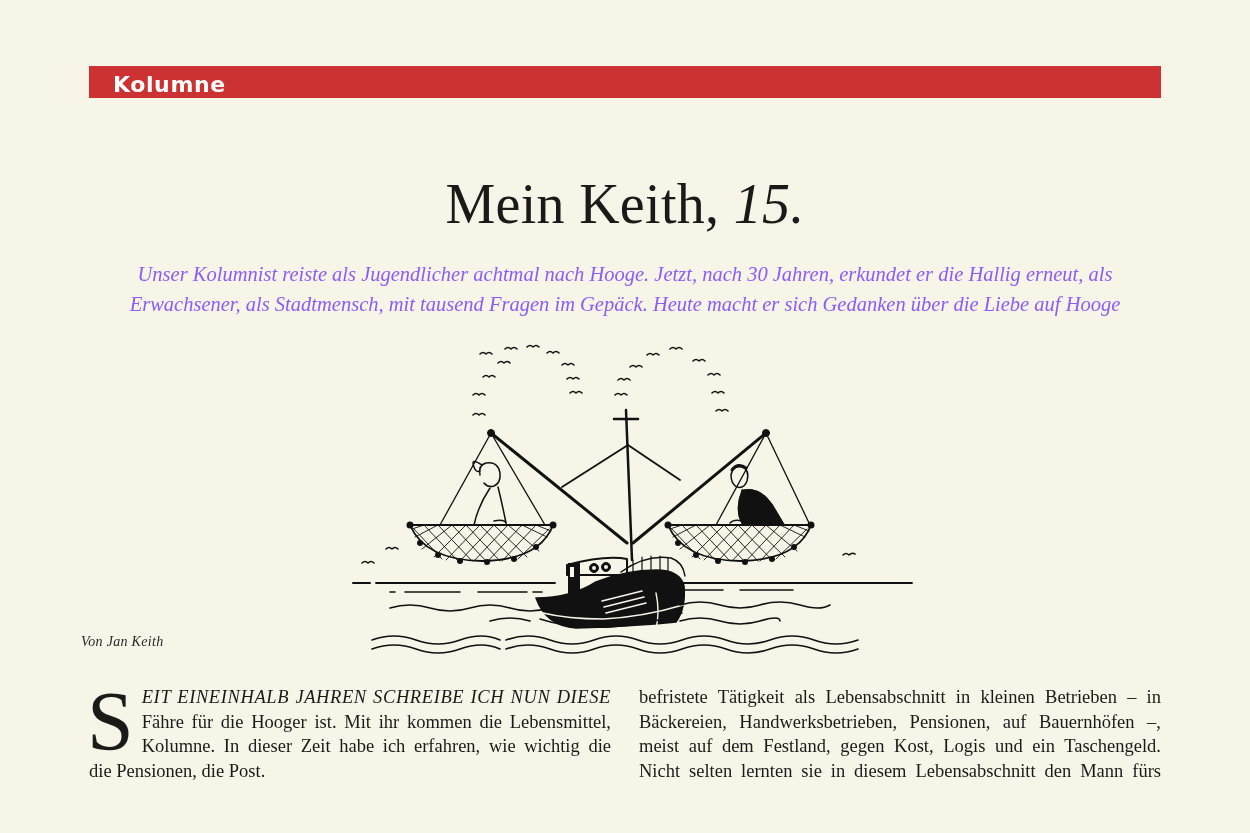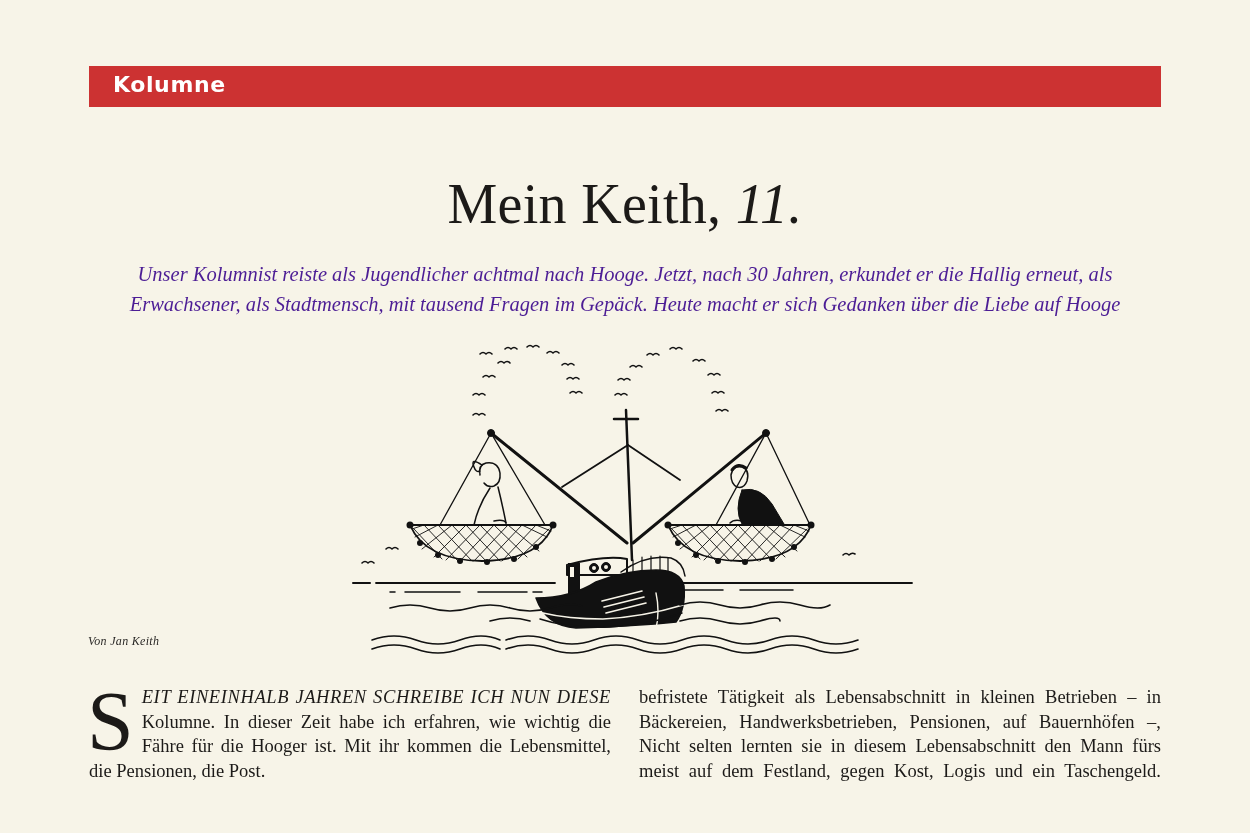--- a/index.html
+++ b/index.html
@@ -4,45 +4,45 @@
 <style>
   html, body { margin:0; padding:0; }
   body {
     width:1250px; height:833px; overflow:hidden;
     background:#f7f4e8;
     color:#1c1a18;
     font-family:"DejaVu Serif", serif;
     position:relative;
   }
   .banner {
-    position:absolute; left:89px; top:66px; width:1072px; height:41px;
+    position:absolute; left:89px; top:66px; width:1072px; height:32px;
     background:#cc3232;
   }
   .banner-label {
     position:absolute; left:24px; top:6px;
     font-family:"DejaVu Sans", sans-serif;
     font-weight:bold; font-size:22px; letter-spacing:0.6px;
     color:#ffffff;
   }
   .title {
     position:absolute; left:0; top:172px; width:1250px; text-align:center;
     font-family:"Liberation Serif", serif;
     font-size:56px; font-weight:normal; color:#1c1a18; letter-spacing:0.3px;
   }
   .title .num { font-style:italic; }
   .subtitle {
     position:absolute; left:89px; top:259px; width:1072px; text-align:center;
     font-family:"Liberation Serif", serif; font-style:italic;
-    font-size:20.5px; line-height:30px; color:#4c1d95;
+    font-size:20.5px; line-height:30px; color:#8b5cf6;
   }
   .illus { position:absolute; left:350px; top:335px; width:565px; height:320px; }
   .byline {
-    position:absolute; left:88px; top:634px;
+    position:absolute; left:81px; top:634px;
     font-family:"Liberation Serif", serif; font-style:italic;
-    font-size:12px; color:#2a2826; letter-spacing:0.3px;
+    font-size:14px; color:#2a2826; letter-spacing:0.3px;
   }
   .col {
     position:absolute; top:685px; width:522px;
     font-family:"Liberation Serif", serif;
     font-size:18.5px; line-height:24.5px; color:#1c1a18;
     text-align:justify;
   }
   .col-left { left:89px; }
   .col-right { left:639px; }
   .dropcap {
@@ -55,21 +55,21 @@
   .line.last { text-align-last:left; }
 </style>
 </head>
 <body>
 
 <div class="banner">
   <span class="banner-label">Kolumne</span>
 </div>
 
 <h1 class="title" style="margin:0;">
-  <span>Mein Keith, </span><span class="num">11.</span>
+  <span>Mein Keith, </span><span class="num">15.</span>
 </h1>
 
 <p class="subtitle" style="margin:0;">Unser Kolumnist reiste als Jugendlicher achtmal nach Hooge. Jetzt, nach 30 Jahren, erkundet er die Hallig erneut, als Erwachsener, als Stadtmensch, mit tausend Fragen im Gepäck. Heute macht er sich Gedanken über die Liebe auf Hooge</p>
 
 <div class="illus">
   <svg width="565" height="320" viewBox="0 0 565 320" fill="none" stroke="#111" stroke-linecap="round" stroke-linejoin="round">
 
     <g stroke-width="1.6">
       <path d="M130 19 q3 -3 6 0 q3 -3 6 0"></path>
         <path d="M155 14 q3 -3 6 0 q3 -3 6 0"></path>
@@ -199,23 +199,23 @@
       <path d="M156 314 q22 -8 44 0 t44 0 t44 0 t44 0 t44 0 t44 0 t44 0 t44 0"></path>
     </g>
   </svg>
 </div>
 
 <div class="byline">Von Jan Keith</div>
 
 <div class="col col-left">
   <span class="dropcap">S</span>
   <span class="line smallcaps">EIT EINEINHALB JAHREN SCHREIBE ICH NUN DIESE</span>
+  <span class="line">Fähre für die Hooger ist. Mit ihr kommen die Lebensmittel,</span>
   <span class="line">Kolumne. In dieser Zeit habe ich erfahren, wie wichtig die</span>
-  <span class="line">Fähre für die Hooger ist. Mit ihr kommen die Lebensmittel,</span>
   <span class="line last">die Pensionen, die Post.</span>
 </div>
 
 <div class="col col-right">
   <span class="line">befristete Tätigkeit als Lebensabschnitt in kleinen Betrieben – in</span>
   <span class="line">Bäckereien, Handwerksbetrieben, Pensionen, auf Bauernhöfen –,</span>
+  <span class="line">meist auf dem Festland, gegen Kost, Logis und ein Taschengeld.</span>
   <span class="line">Nicht selten lernten sie in diesem Lebensabschnitt den Mann fürs</span>
-  <span class="line">meist auf dem Festland, gegen Kost, Logis und ein Taschengeld.</span>
 </div>
 
 </body></html>

